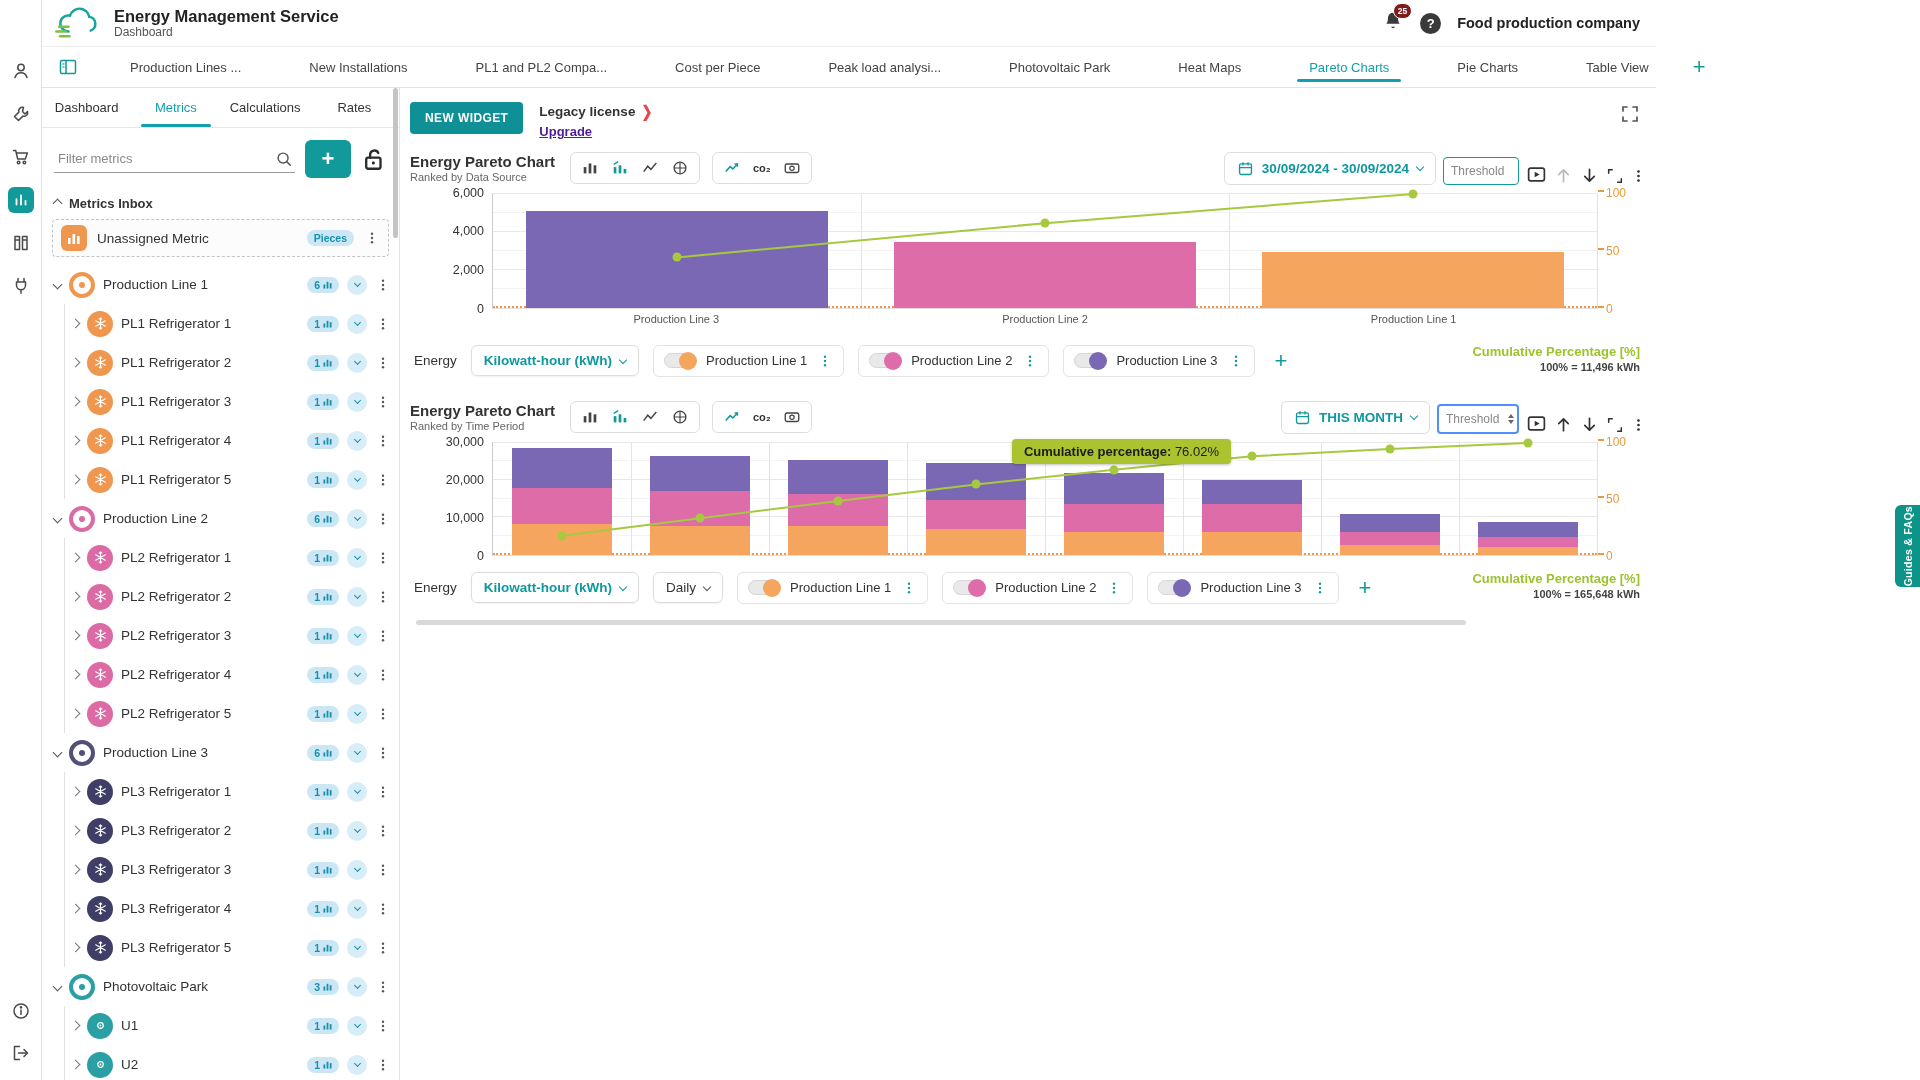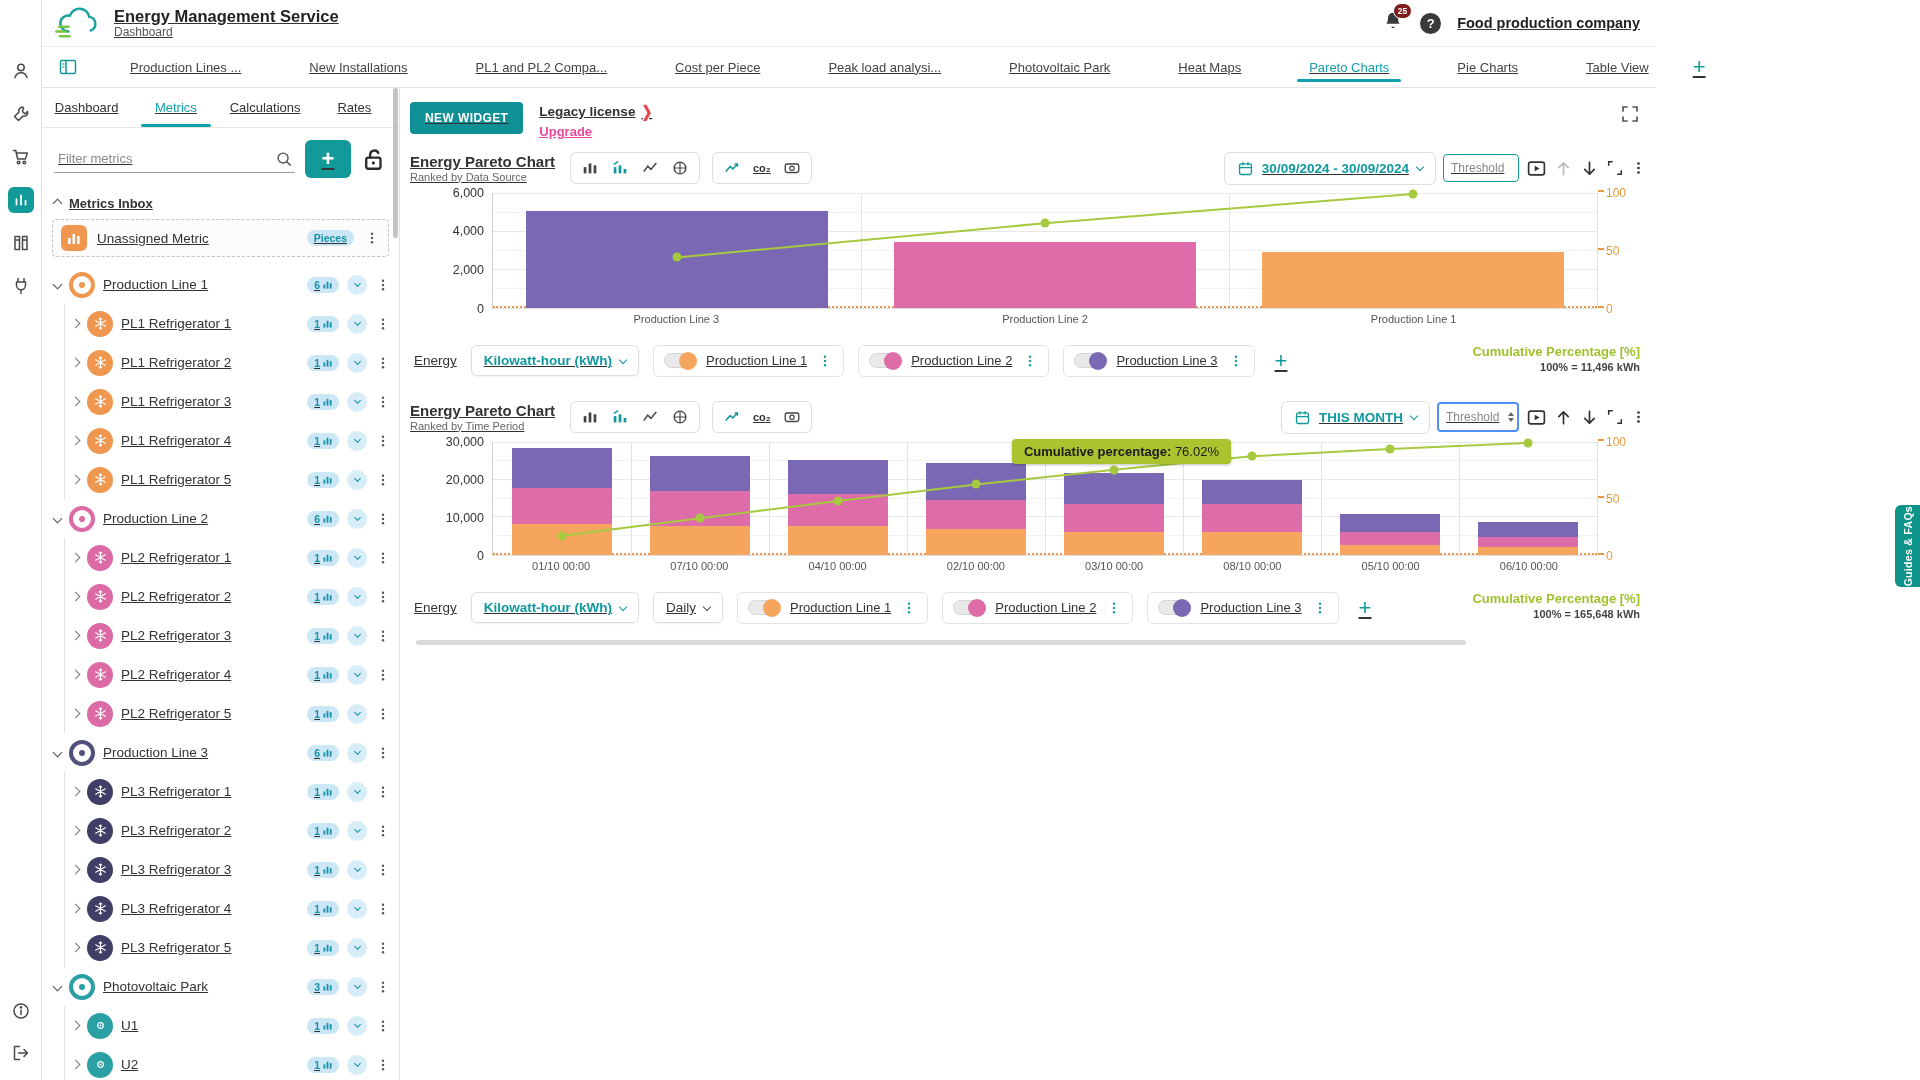--- a/index.html
+++ b/index.html
@@ -1,19 +1,19 @@
 <!DOCTYPE html>
 <html><head>
 <meta charset="utf-8">
 <style>
   html,body{margin:0;padding:0;width:1920px;height:1080px;overflow:hidden;
     font-family:"Liberation Sans",sans-serif;background:#fff;color:#333;}
   *{box-sizing:border-box;}
   #app{display:grid;grid-template-columns:42px 358px 1fr;grid-template-rows:47px 41px 1fr;
-    width:1656px;height:1080px;text-decoration:underline;}
+    width:1656px;height:1080px;}
 
   
   #rail{grid-column:1;grid-row:1/4;border-right:1px solid #e2e2e2;background:#fff;
     display:flex;flex-direction:column;align-items:center;padding-top:58px;gap:17px;position:relative;}
   .rail-btn{width:26px;height:26px;display:flex;align-items:center;justify-content:center;cursor:pointer;}
   .rail-btn svg{stroke:#4a4a4a;fill:none;stroke-width:1.5;stroke-linecap:round;stroke-linejoin:round;}
   .rail-btn.active{background:#12999A;border-radius:6px;}
   .rail-btn.active svg{stroke:#fff;}
   #rail-bottom{position:absolute;bottom:14px;display:flex;flex-direction:column;gap:16px;align-items:center;}
 
@@ -85,32 +85,32 @@
   #sb-scrollthumb{position:absolute;right:1px;top:0;width:5px;height:150px;background:#c4c4c4;border-radius:3px;}
 
   
   #main{grid-column:3;grid-row:3;background:#fff;position:relative;padding:14px 10px 0 10px;overflow:hidden;}
   #main-toprow{display:flex;align-items:flex-start;gap:16px;}
   #new-widget-btn{background:#0F8F96;color:#fff;font-size:12px;font-weight:bold;letter-spacing:.4px;
     border-radius:4px;padding:9px 15px;cursor:pointer;}
   #license-block{line-height:1.5;}
   #license-line{display:flex;align-items:center;gap:6px;font-size:13.5px;font-weight:bold;color:#333;}
   #license-chev{color:#E5484D;font-weight:bold;font-size:13px;transform:scaleY(1.2);}
-  #upgrade-link{font-size:13px;font-weight:bold;color:#ec4899;text-decoration:underline;cursor:pointer;}
+  #upgrade-link{font-size:13px;font-weight:bold;color:#4c1d95;text-decoration:underline;cursor:pointer;}
   #fullscreen-btn{position:absolute;right:16px;top:16px;cursor:pointer;}
 
   .widget{margin-top:10px;position:relative;}
   .widget-header{display:flex;align-items:center;gap:12px;}
   .wtitle-block{line-height:1.2;min-width:148px;}
   .wtitle{font-size:15px;font-weight:bold;color:#333;}
   .wsubtitle{font-size:11px;color:#666;}
   .icon-group{display:flex;align-items:center;gap:12px;border:1px solid #ddd;border-radius:6px;padding:6px 10px;background:#fff;}
   .tool-icon{cursor:pointer;display:flex;align-items:center;}
   .co2-label{font-size:11px;font-weight:bold;color:#333;}
-  .widget-controls{margin-left:auto;display:flex;align-items:center;gap:7px;}
+  .widget-controls{margin-left:auto;display:flex;align-items:flex-end;gap:7px;}
   .date-chip{display:flex;align-items:center;gap:8px;border:1px solid #ddd;border-radius:6px;padding:7px 12px;cursor:pointer;
     color:#0F98A0;font-weight:bold;font-size:13.5px;white-space:nowrap;}
   .date-chip .chev{border-color:#0F98A0;width:6px;height:6px;margin-top:-2px;}
   .threshold-input{width:76px;font-size:12px;color:#333;border:1.5px solid #12999A;border-radius:4px;padding:6px 7px;outline:none;
     font-family:"Liberation Sans",sans-serif;}
   .threshold-input::placeholder{color:#888;}
   .threshold-wrap{position:relative;display:flex;align-items:center;}
   .threshold-wrap.focused .threshold-input{border:2px solid #4D90FE;width:82px;padding-right:16px;}
   .stepper{position:absolute;right:5px;display:flex;flex-direction:column;gap:2px;}
   .stepper i{width:0;height:0;border-left:3.5px solid transparent;border-right:3.5px solid transparent;display:block;}
@@ -1269,30 +1269,20 @@
           </div>
         <div class="raxis" id="w1-raxis">
             <span class="rdash" style="bottom: 0%;"></span>
             <span class="rt" style="bottom: 0%; top: auto; transform: translateY(50%);">0</span>
             <span class="rdash" style="bottom: 50%;"></span>
             <span class="rt" style="bottom: 50%; top: auto; transform: translateY(50%);">50</span>
             <span class="rdash" style="bottom: 100%;"></span>
             <span class="rt" style="bottom: 100%; top: auto; transform: translateY(50%);">100</span>
           </div>
       </div>
-      <div class="xlabels" id="w1-xlabels">
-          <span class="xl" style="left: 6.25%;">01/10 00:00</span>
-          <span class="xl" style="left: 18.75%;">07/10 00:00</span>
-          <span class="xl" style="left: 31.25%;">04/10 00:00</span>
-          <span class="xl" style="left: 43.75%;">02/10 00:00</span>
-          <span class="xl" style="left: 56.25%;">03/10 00:00</span>
-          <span class="xl" style="left: 68.75%;">08/10 00:00</span>
-          <span class="xl" style="left: 81.25%;">05/10 00:00</span>
-          <span class="xl" style="left: 93.75%;">06/10 00:00</span>
-        </div>
       <div class="legend-row" id="w1-legend">
         <span class="metric-label">Energy</span>
         <div class="unit-chip">
           <span>Kilowatt-hour (kWh)</span>
           <span class="chev down"></span>
         </div>
         <div class="interval-chip">
           <span>Daily</span>
           <span class="chev down"></span>
         </div>

